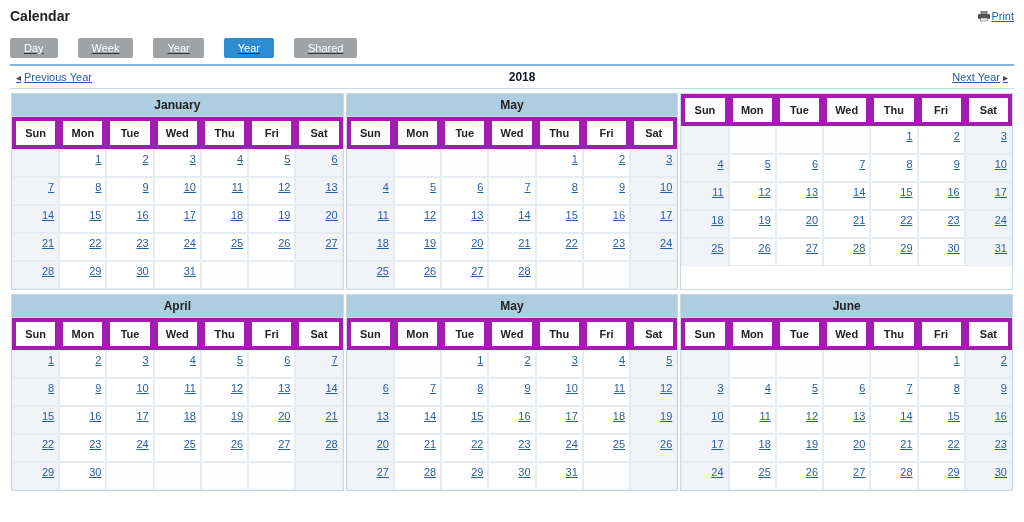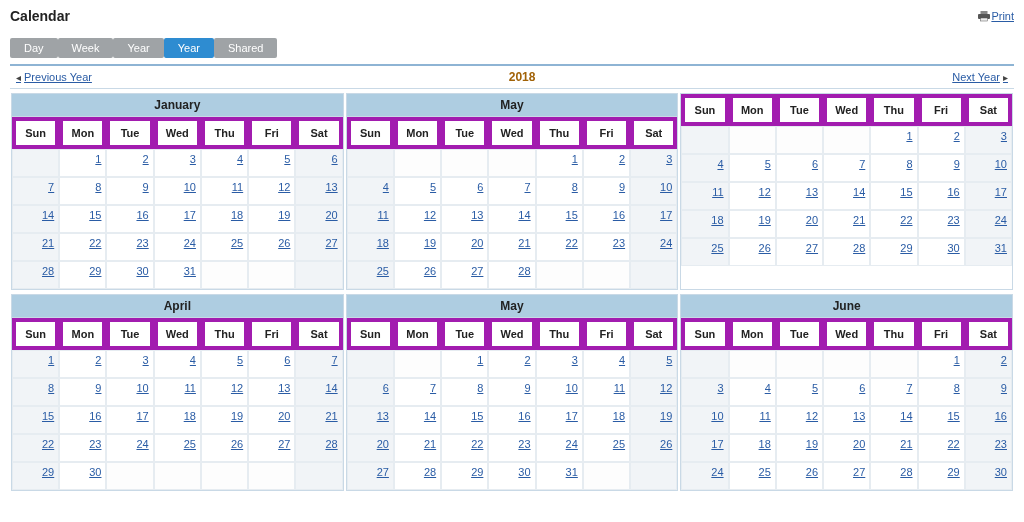--- a/index.html
+++ b/index.html
@@ -32,22 +32,23 @@
   }
   .print-area a {
     color: #2a5ca5;
     text-decoration: underline;
     cursor: pointer;
   }
   .print-icon svg { display: block; }
 
   .view-tabs {
     display: flex;
-    gap: 0;
+    gap: 20px;
     margin-bottom: 6px;
+    text-decoration: underline;
   }
   .view-tab {
     background: #9fa3a6;
     color: #fff;
     padding: 4px 14px;
     font-size: 11px;
     border-radius: 2px;
     cursor: pointer;
     border: none;
   }
@@ -69,21 +70,21 @@
     align-items: center;
     gap: 3px;
     color: #2a5ca5;
     text-decoration: underline;
     cursor: pointer;
   }
   .year-bar .nav-arrow { font-family: Arial; font-size: 10px; color: #444; text-decoration: none;}
   .year-label {
     font-weight: bold;
     font-size: 12px;
-    color: #a16207;
+    color: #0f172a;
   }
 
   .month-grid-row {
     display: flex;
   }
   .month-block {
     flex: 1;
     border: 1px solid #c9d9e6;
     border-collapse: collapse;
     margin: 2px 1px;

